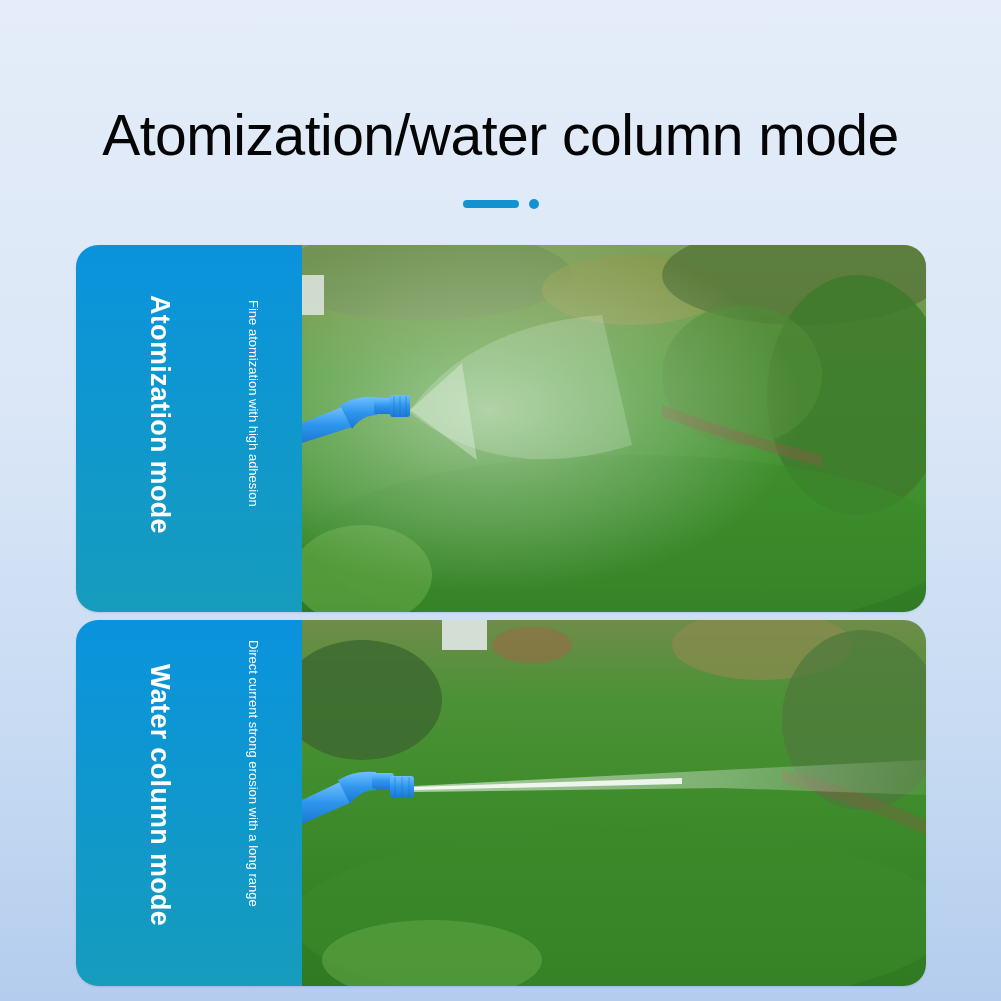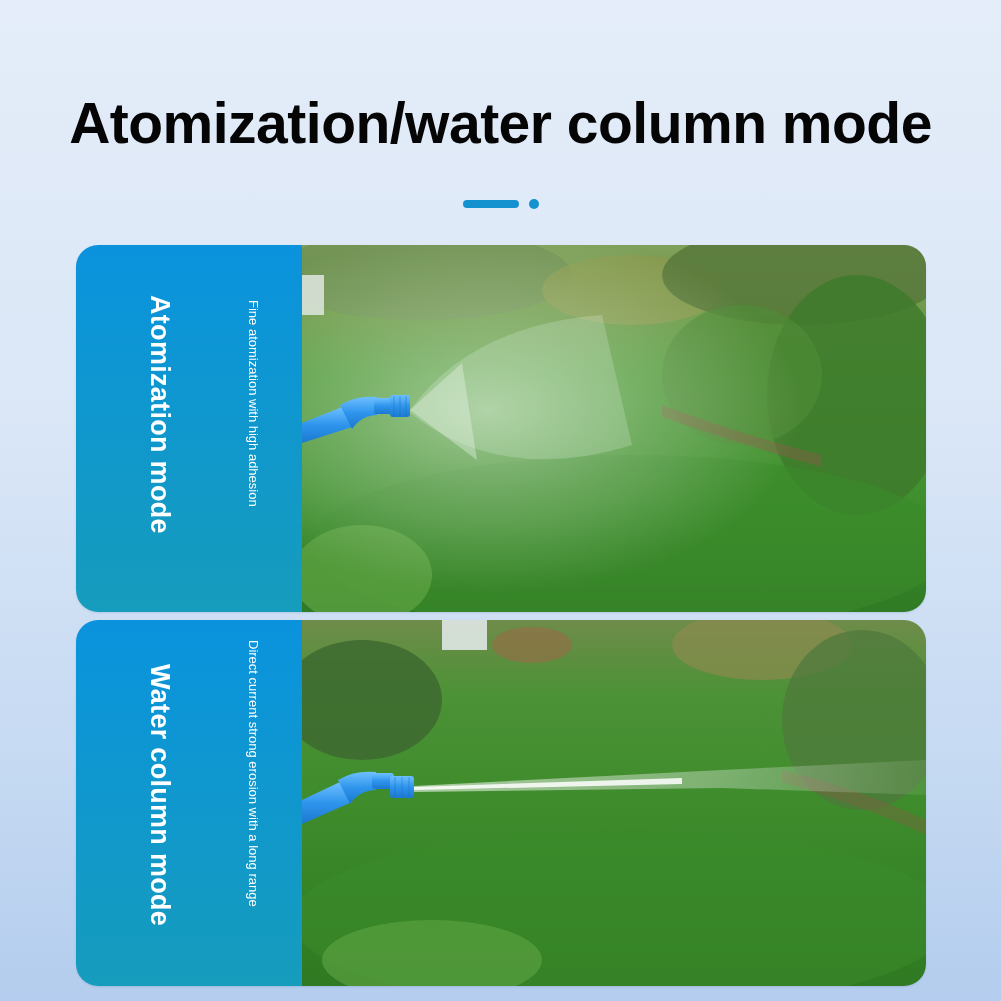--- a/index.html
+++ b/index.html
@@ -3,24 +3,24 @@
 <meta charset="utf-8">
 <style>
   * { margin:0; padding:0; box-sizing:border-box; }
   html, body { width:1001px; height:1001px; overflow:hidden; }
   body {
     position:relative;
     background: linear-gradient(180deg, #e4edf9 0%, #dbe7f7 40%, #c6daf2 75%, #b4cdee 100%);
     font-family: "Liberation Sans", sans-serif;
   }
   .title {
-    position:absolute; left:0; top:88px; width:1001px;
+    position:absolute; left:0; top:100px; width:1001px;
     text-align:center;
     font-family: "Liberation Sans", sans-serif;
-    font-weight:700; font-size:57px; letter-spacing:-0.5px;
+    font-weight:400; font-size:57px; letter-spacing:-0.5px;
     color:#050505; line-height:70px;
   }
   .decor { position:absolute; top:199px; left:463px; height:10px; width:80px; }
   .decor .dash { position:absolute; left:0; top:1px; width:56px; height:8px; border-radius:4px; background:#1492cf; }
   .decor .dot { position:absolute; left:66px; top:0px; width:10px; height:10px; border-radius:50%; background:#1492cf; }
 
   .card {
     position:absolute; left:76px; width:850px;
     border-radius:22px; overflow:hidden;
     box-shadow: 0 1px 2px rgba(40,80,140,0.15);

